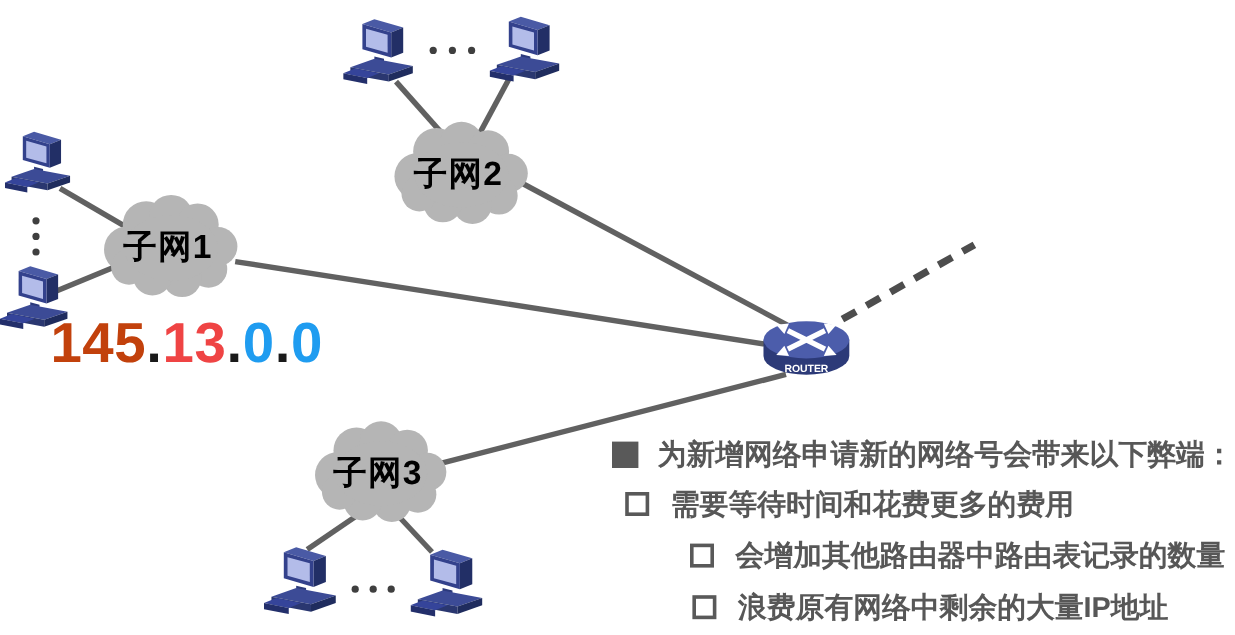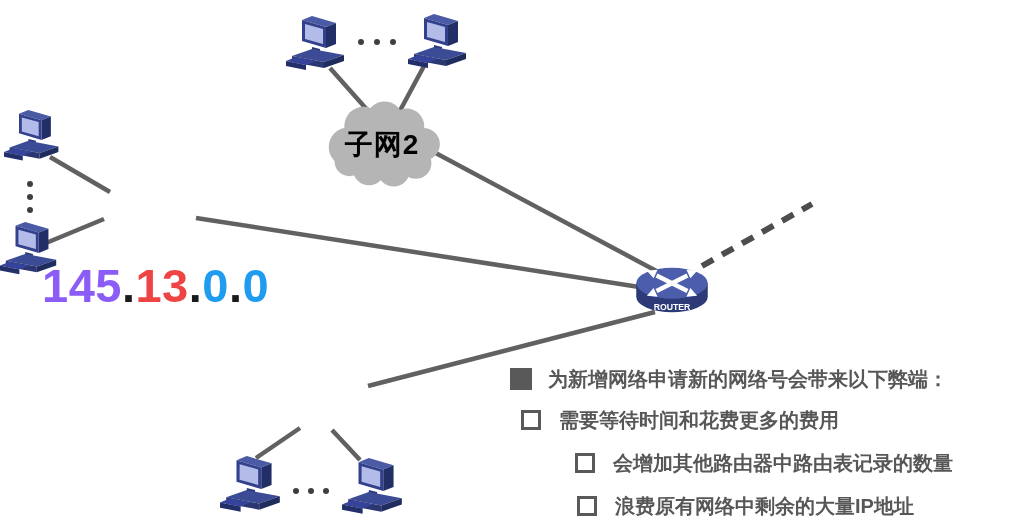--- a/index.html
+++ b/index.html
@@ -32,21 +32,21 @@
   .dot { width:6px; height:6px; border-radius:50%; background:#3f3f3f; }
 
   
   #ip-address {
     position:absolute; left:42px; top:258px; z-index:3;
     font-size:47px; font-weight:700; letter-spacing:0.5px; white-space:nowrap;
   }
 
   
   .note-row { position:absolute; z-index:3; display:flex; align-items:flex-start; white-space:nowrap; }
-  .note-text { font-size:20px; font-weight:700; color:#575757; line-height:27px;text-align:center; }
+  .note-text { font-size:24px; font-weight:700; color:#575757; line-height:27px;text-align:center; }
   .bullet-filled { width:22px; height:22px; background:#595959; margin:2px 16px 0 0; flex:0 0 auto; }
   .bullet-hollow { width:20px; height:20px; border:3px solid #595959; background:#ffffff; margin:3px 18px 0 0; flex:0 0 auto; }
 </style>
 </head>
 <body>
 
 <div id="stage">
 
   <svg width="0" height="0" style="position:absolute" aria-hidden="true">
     <defs>
@@ -85,25 +85,37 @@
     <line class="link" x1="196" y1="218" x2="652" y2="289"></line>
     <line class="link" x1="330" y1="68" x2="378" y2="122"></line>
     <line class="link" x1="424" y1="66" x2="396" y2="118"></line>
     <line class="link" x1="430" y1="150" x2="662" y2="274"></line>
     <line class="link" x1="368" y1="386" x2="655" y2="312"></line>
     <line class="link" x1="256" y1="458" x2="300" y2="428"></line>
     <line class="link" x1="360" y1="460" x2="332" y2="430"></line>
     <line class="dashed-link" x1="702" y1="266" x2="812" y2="204"></line>
   </svg>
 
+  <div class="cloud" style="left:75px;top:155px;width:130px;height:102px;">
+    <svg style="color: rgb(181, 181, 181);">
+        <use href="#cloud-shape"></use>
+      </svg>
+    <span class="cloud-label">子网1</span>
+  </div>
   <div class="cloud" style="left:317px;top:93px;width:130px;height:104px;">
     <svg style="color: rgb(181, 181, 181);">
         <use href="#cloud-shape"></use>
       </svg>
     <span class="cloud-label">子网2</span>
+  </div>
+  <div class="cloud" style="left:251px;top:342px;width:128px;height:104px;">
+    <svg style="color: rgb(181, 181, 181);">
+        <use href="#cloud-shape"></use>
+      </svg>
+    <span class="cloud-label">子网3</span>
   </div>
 
   <svg class="pc" style="left:4px;top:108px;" width="60" height="60">
       <use href="#pc-shape"></use>
     </svg>
   <svg class="pc" style="left:0px;top:220px;" width="62" height="62">
       <use href="#pc-shape"></use>
     </svg>
   <svg class="pc" style="left:286px;top:14px;" width="64" height="64">
       <use href="#pc-shape"></use>
@@ -144,21 +156,21 @@
     <g fill="#ffffff">
       <polygon points="14,11 25,10 21,19"></polygon>
       <polygon points="66,37 55,38 59,29"></polygon>
       <polygon points="66,11 55,10 59,19"></polygon>
       <polygon points="14,37 25,38 21,29"></polygon>
     </g>
     <text x="40" y="52" text-anchor="middle" font-size="9" font-weight="bold" fill="#ffffff">ROUTER</text>
   </svg>
 
   <div id="ip-address">
-    <span style="color: #8b5cf6;">145</span><span style="color: rgb(26, 26, 26);">.</span><span style="color: #ef4444;">13</span><span style="color: rgb(26, 26, 26);">.</span><span style="color: rgb(31, 156, 240);">0</span><span style="color: rgb(26, 26, 26);">.</span><span style="color: rgb(31, 156, 240);">0</span>
+    <span style="color: #c2410c;">145</span><span style="color: rgb(26, 26, 26);">.</span><span style="color: #ef4444;">13</span><span style="color: rgb(26, 26, 26);">.</span><span style="color: rgb(31, 156, 240);">0</span><span style="color: rgb(26, 26, 26);">.</span><span style="color: rgb(31, 156, 240);">0</span>
   </div>
 
   <div class="note-row" style="left:510px;top:366px;">
     <span class="bullet-filled"></span>
     <span class="note-text">为新增网络申请新的网络号会带来以下弊端：</span>
   </div>
   <div class="note-row" style="left:521px;top:407px;">
     <span class="bullet-hollow"></span>
     <span class="note-text">需要等待时间和花费更多的费用</span>
   </div>

